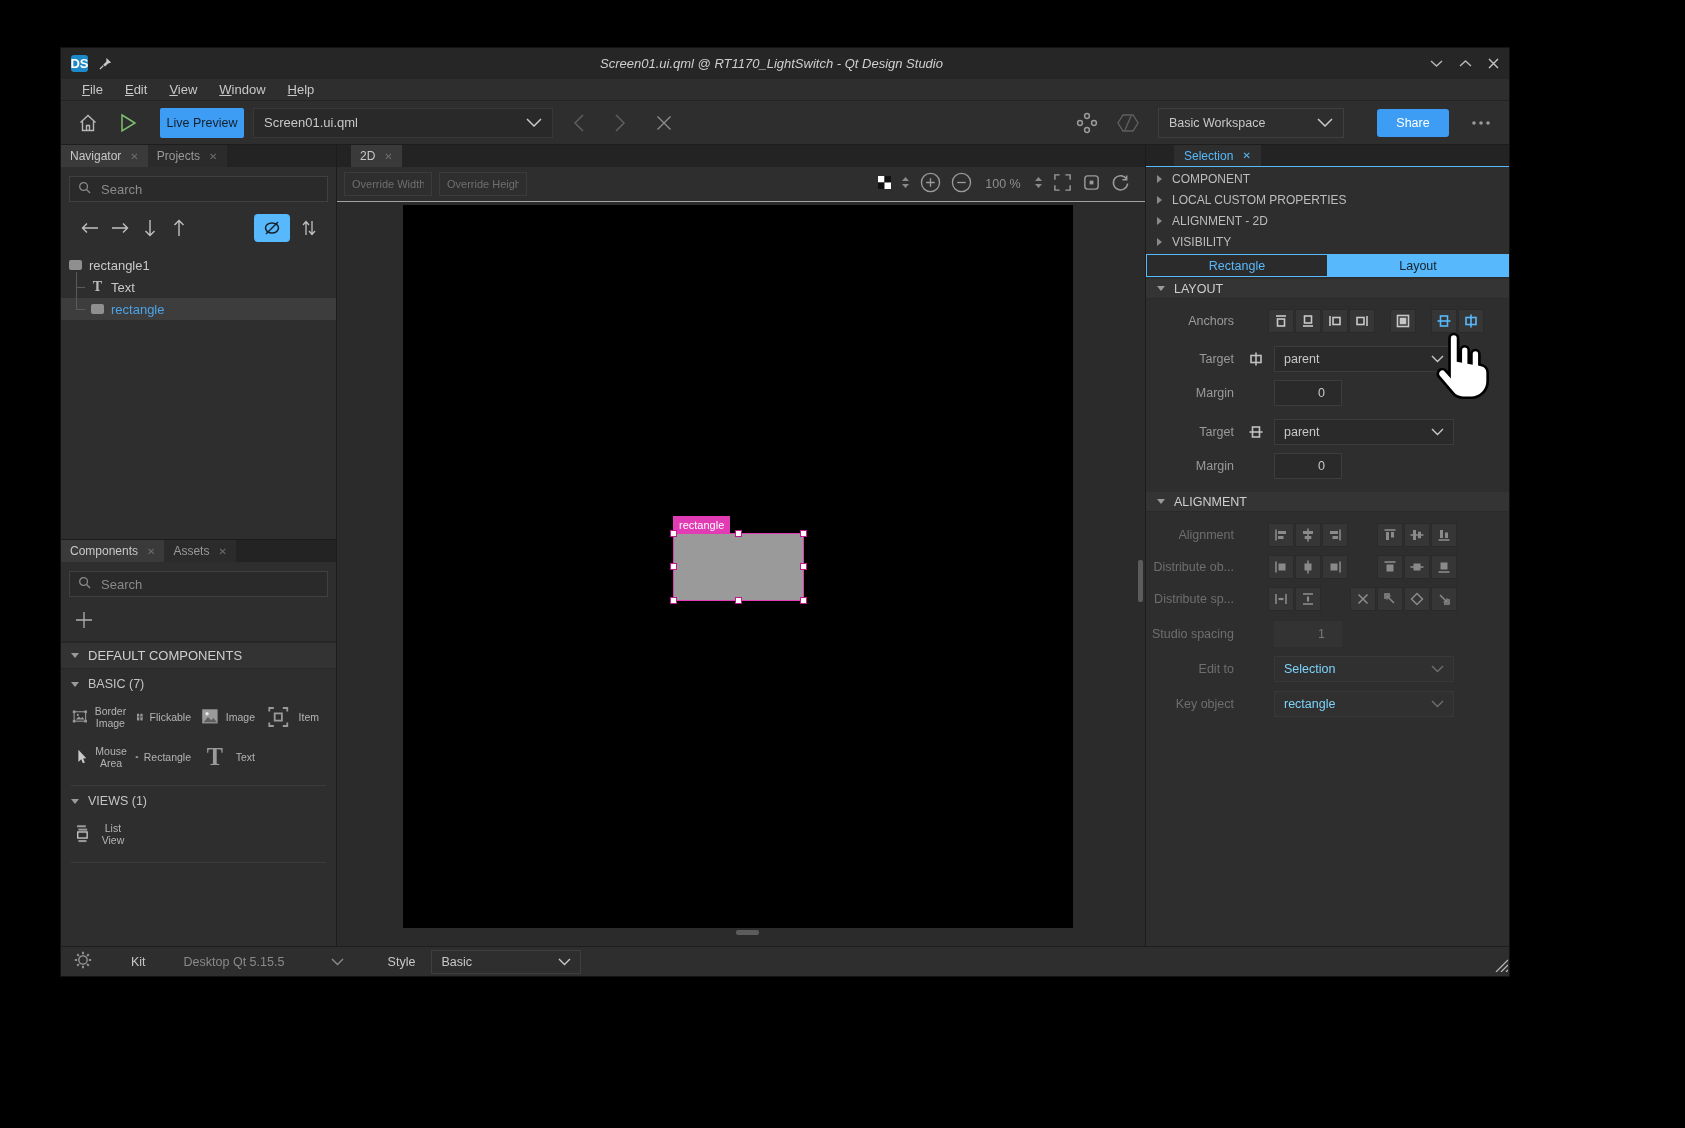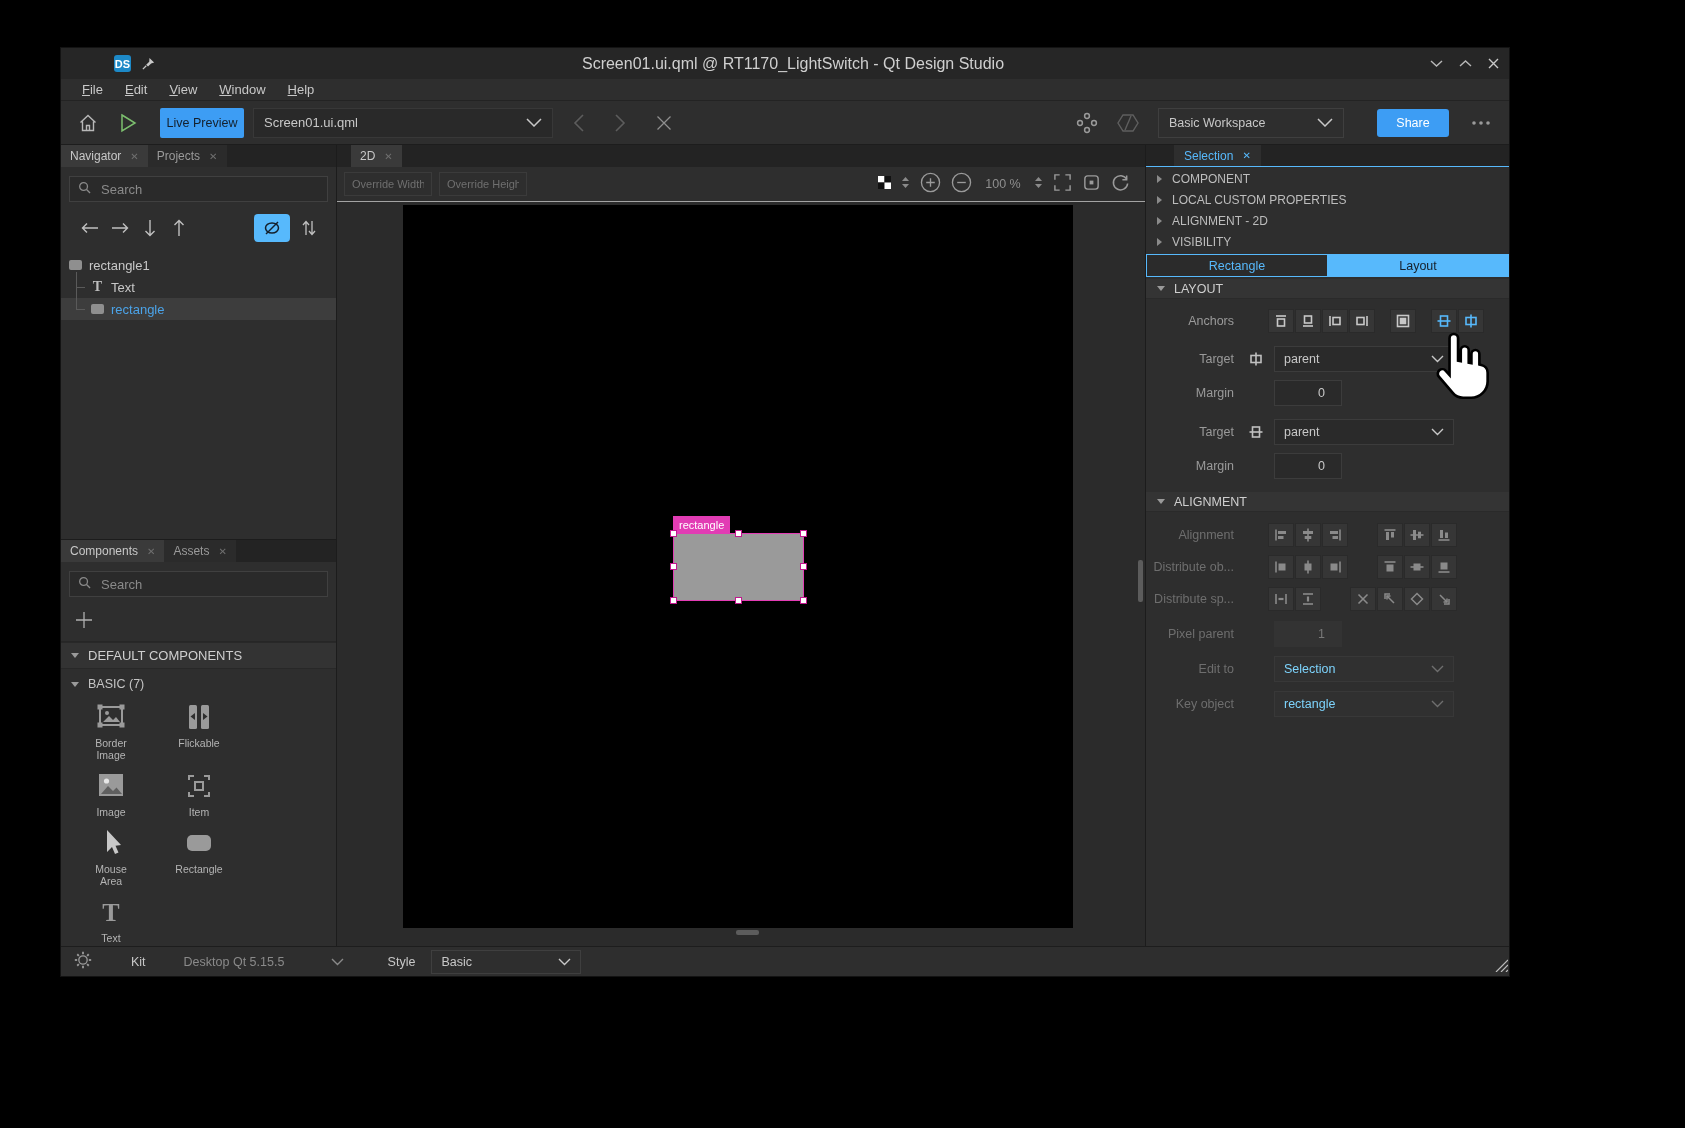--- a/index.html
+++ b/index.html
@@ -10,23 +10,23 @@
     position:relative; overflow:hidden;
     -webkit-font-smoothing:antialiased;
   }
   .window {
     position:absolute; left:60px; top:47px; width:1450px; height:930px;
     background:#2e2e2e; border:1px solid #131313;
     display:flex; flex-direction:column;
   }
   
   .titlebar { height:31px; background:#262626; display:flex; align-items:center; padding:0 10px; flex:0 0 auto; }
-  .ds-logo { width:17px; height:17px; background:#1d89c7; border-radius:3px; color:#fff; font-size:11px; font-weight:bold; display:flex; align-items:center; justify-content:center;margin-left:43px; }
+  .ds-logo { width:17px; height:17px; background:#1d89c7; border-radius:3px; color:#fff; font-size:13px; font-weight:bold; display:flex; align-items:center; justify-content:center; }
   .pin { margin-left:10px; display:flex; }
-  .win-title { flex:1; text-align:center; color:#cfcfcf; font-size:16px; }
+  .win-title { flex:1; text-align:center; color:#cfcfcf; font-size:13px;font-style:italic; }
   .win-controls { display:flex; gap:16px; align-items:center; }
   .win-controls svg { display:block; }
   
   .menubar { height:22px; display:flex; align-items:center; padding-left:10px; border-bottom:1px solid #232323; flex:0 0 auto; }
   .menu-item { display:inline-block; color:#c8c8c8; font-size:13px; padding:2px 11px; }
   .menu-item::first-letter { text-decoration:underline; }
   
   .toolbar { height:44px; border-bottom:1px solid #1d1d1d; position:relative; flex:0 0 auto; }
   .tb { position:absolute; top:50%; transform:translateY(-50%); display:flex; align-items:center; }
   .btn-live { left:99px; width:84px; height:30px; background:#3d9df4; border-radius:2px; color:#14202c; font-size:12.5px; justify-content:center; }
@@ -62,21 +62,21 @@
   .node-rect-icon { width:13px; height:10px; border-radius:2px; background:#8f8f8f; flex:0 0 auto; }
   .node-text-icon { font-family:"Liberation Serif",serif; font-weight:bold; font-size:14px; color:#bdbdbd; width:13px; text-align:center; flex:0 0 auto; }
   .tree-vline { position:absolute; left:15px; top:18px; width:1px; height:37px; background:#5a5a5a; }
   .tree-hline { position:absolute; left:15px; width:9px; height:1px; background:#5a5a5a; }
   
   .comp-panel { flex:1; display:flex; flex-direction:column; min-height:0; overflow:hidden; }
   .plus-row { padding:10px 12px 8px 14px; border-bottom:1px solid #262626; flex:0 0 auto; }
   .group-hdr { display:flex; align-items:center; gap:9px; color:#cfcfcf; font-size:13px; padding:5px 10px; background:#333333; border-top:1px solid #282828; border-bottom:1px solid #282828; flex:0 0 auto; }
   .subgroup-hdr { display:flex; align-items:center; gap:9px; color:#c4c4c4; font-size:12.5px; padding:8px 10px 4px 10px; flex:0 0 auto; }
   .comp-grid { display:flex; flex-wrap:wrap; padding:2px 6px; flex:0 0 auto; }
-  .comp-item { width:56px; margin:5px 16px; display:flex; flex-direction:column; align-items:center; gap:5px; color:#b4b4b4; font-size:10.5px; text-align:center; }
+  .comp-item { width:56px; margin:5px 4px; display:flex; align-items:center; gap:5px; color:#b4b4b4; font-size:10.5px; text-align:center; }
   .comp-item svg { display:block; }
   .hr { border-top:1px solid #3c3c3c; margin:6px 10px 0 10px; flex:0 0 auto; }
   .caret-down { width:0; height:0; border-left:4px solid transparent; border-right:4px solid transparent; border-top:5px solid #9a9a9a; flex:0 0 auto; }
   .caret-right { width:0; height:0; border-top:4px solid transparent; border-bottom:4px solid transparent; border-left:5px solid #8a8a8a; flex:0 0 auto; }
   
   .canvas-toolbar { height:35px; border-bottom:1px solid #a3a3a3; display:flex; align-items:center; padding:0 7px; gap:7px; background:#2e2e2e; flex:0 0 auto; }
   .override-input { width:88px; height:24px; border:1px solid #3b3b3b; background:transparent; color:#c8c8c8; font-size:11px; padding:0 7px; outline:none; font-family:"Liberation Sans",sans-serif; }
   .override-input::placeholder { color:#6f6f6f; }
   .ct-right { margin-left:auto; display:flex; align-items:center; gap:10px; padding-right:8px; }
   .zoom-label { color:#8f8f8f; font-size:12.5px; min-width:42px; text-align:center; }
@@ -756,21 +756,21 @@
         <span class="pbtn dim">
             <svg width="16" height="16" viewBox="0 0 16 16" stroke="currentColor" stroke-width="1.5" fill="none">
               <polyline points="13,8 13,13 8,13"></polyline>
               <line x1="11" y1="11" x2="4" y2="4"></line>
               <polyline points="11,7.5 11,11 7.5,11"></polyline>
             </svg>
           </span>
       </div>
 
       <div class="prop-row" style="margin-top:10px">
-        <span class="prop-label dim">Pixel parent</span>
+        <span class="prop-label dim">Studio spacing</span>
         <span style="width:28px"></span>
         <input class="num-input disabled" value="1" style="">
       </div>
 
       <div class="prop-row" style="margin-top:9px">
         <span class="prop-label dim">Edit to</span>
         <span style="width:28px"></span>
         <div class="dd disabled">
           <span>Selection</span>
           <span class="chev">

